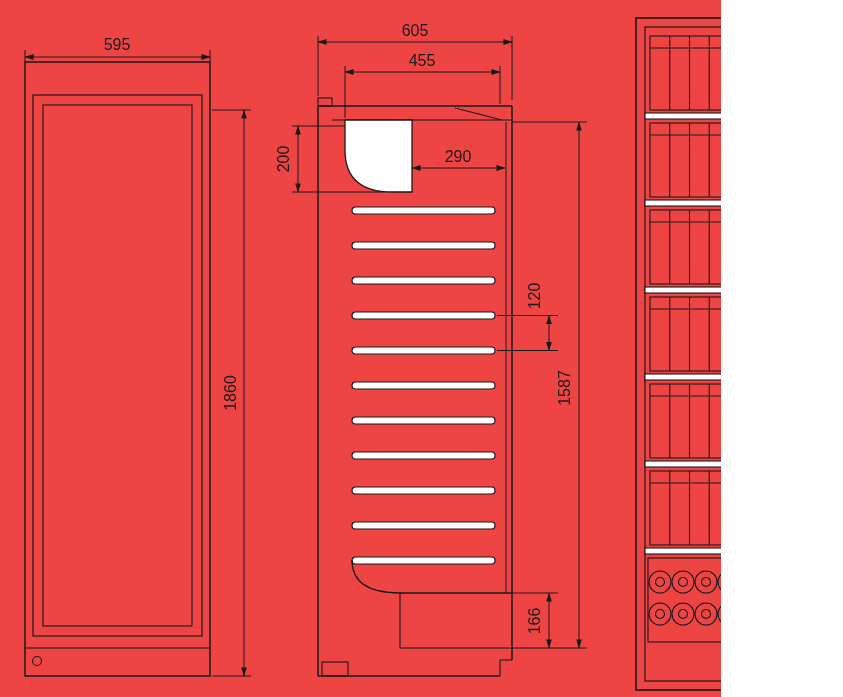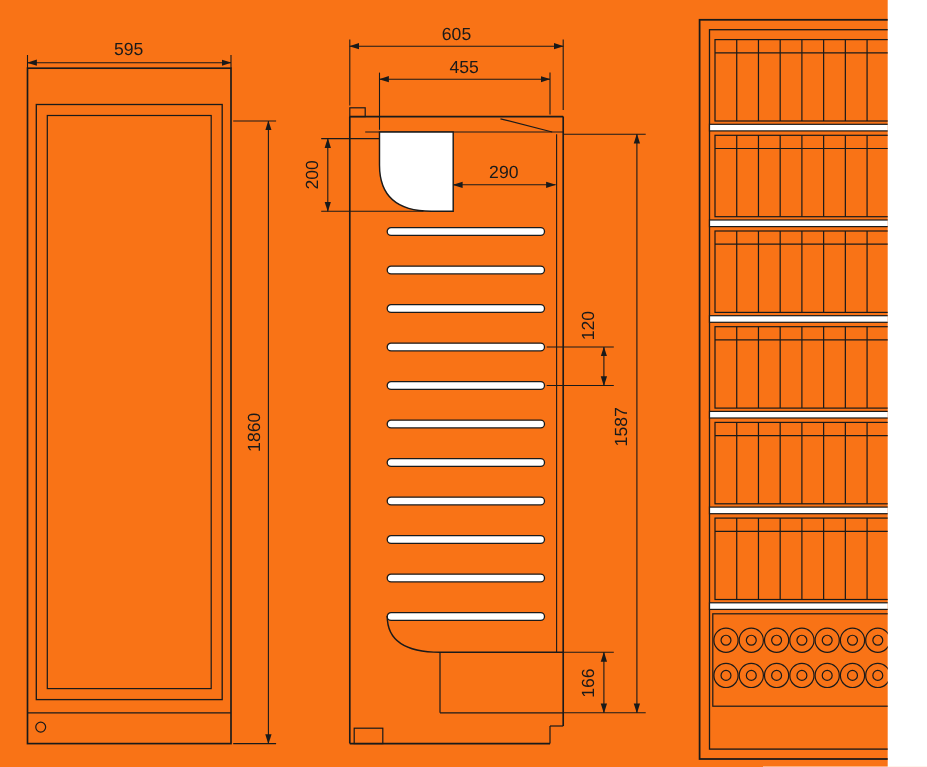--- a/index.html
+++ b/index.html
@@ -1,17 +1,17 @@
 <!DOCTYPE html>
 <html><head>
 <meta charset="utf-8">
 <style>
   html,body{margin:0;padding:0;background:#ffffff;}
   .canvas-wrap{
-    width:807px;height:697px;background:#f97316;position:relative;overflow:hidden;
+    width:721px;height:697px;background:#ef4444;position:relative;overflow:hidden;
     font-family:"Liberation Sans", sans-serif;
   }
   svg text{
     font-family:"Liberation Sans", sans-serif;
     font-size:16px;
     fill:#1a1a1a;
   }
 </style>
 </head>
 <body>

